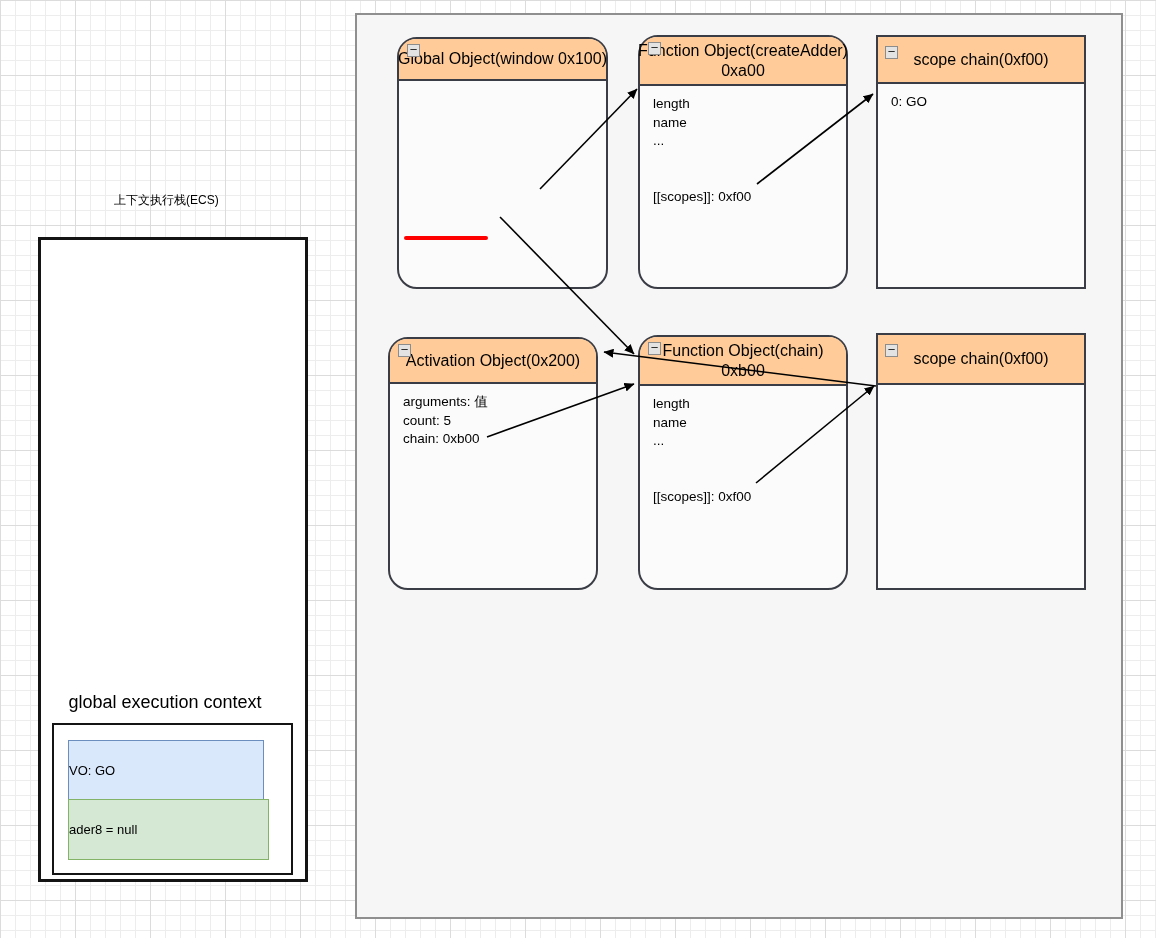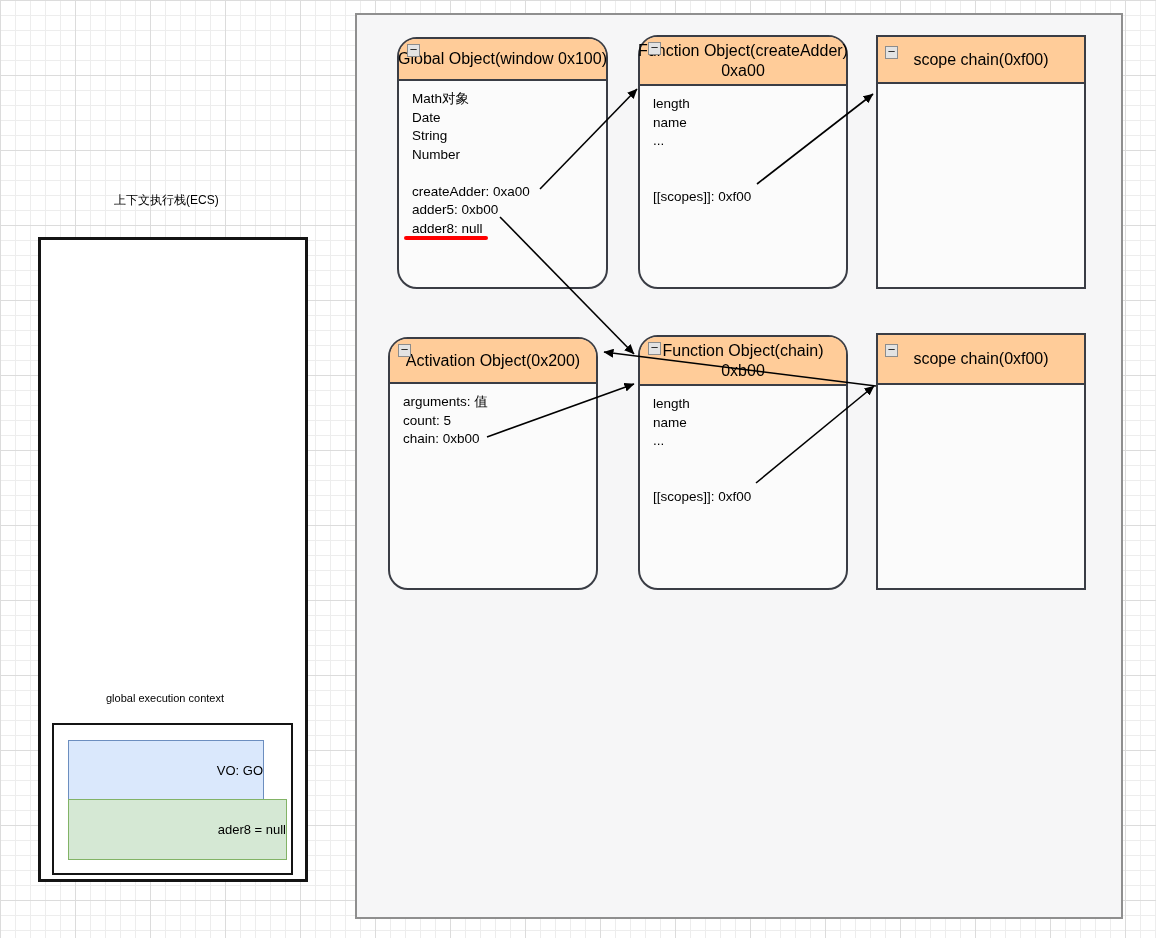--- a/index.html
+++ b/index.html
@@ -40,29 +40,29 @@
   .minus{
     position:absolute;width:13px;height:13px;box-sizing:border-box;
     background:#e3e3e3;border:1px solid #8c8c8c;color:#222;
     font-size:13px;line-height:10px;text-align:center;cursor:pointer;
   }
 
   
   .ecs-label{left:114px;top:192px;font-size:12px;}
   .ecs-box{left:38px;top:237px;width:270px;height:645px;background:#ffffff;
     border:3px solid #141414;box-sizing:border-box;}
-  .gec-title{left:40px;top:692px;width:250px;text-align:center;font-size:11px;}
+  .gec-title{left:40px;top:692px;width:250px;text-align:center;font-size:18px;}
   .gec-box{left:52px;top:723px;width:241px;height:152px;background:#ffffff;
     border:2px solid #141414;box-sizing:border-box;}
   .vo-box{left:68px;top:740px;width:196px;height:60px;background:#dae8fc;
     border:1px solid #6c8ebf;box-sizing:border-box;
-    display:flex;align-items:center;justify-content:flex-end;font-size:13px;}
-  .var-box{left:68px;top:799px;width:219px;height:61px;background:#d5e8d4;
+    display:flex;align-items:center;justify-content:flex-start;font-size:13px;}
+  .var-box{left:68px;top:799px;width:201px;height:61px;background:#d5e8d4;
     border:1px solid #82b366;box-sizing:border-box;
-    display:flex;align-items:center;justify-content:flex-end;font-size:13px;}
+    display:flex;align-items:center;justify-content:flex-start;font-size:13px;}
 
   .underline-red{left:404px;top:236px;width:84px;height:4px;background:#ff0000;border-radius:2px;}
 
   svg.arrows{left:0;top:0;pointer-events:none;z-index:50;}
 </style>
 </head>
 <body>
 
 <div class="abs ecs-label">上下文执行栈(ECS)</div>
 <div class="abs ecs-box"></div>
@@ -75,30 +75,20 @@
   <span>ader8 = null</span>
 </div>
 
 <div class="abs panel"></div>
 
 <div class="abs box rounded" style="left:397px;top:37px;width:211px;height:252px;">
   <div class="box-header" style="height:40px;">
     <div class="minus" style="left:8px;top:5px;">−</div>
     <div class="box-title">Global Object(window 0x100)</div>
   </div>
-  <div class="box-body">
-    <div class="bline">Math对象</div>
-    <div class="bline">Date</div>
-    <div class="bline">String</div>
-    <div class="bline">Number</div>
-    <div class="bline"></div>
-    <div class="bline">createAdder: 0xa00</div>
-    <div class="bline">adder5: 0xb00</div>
-    <div class="bline">adder8: null</div>
-  </div>
 </div>
 <div class="abs underline-red"></div>
 
 <div class="abs box rounded" style="left:638px;top:35px;width:210px;height:254px;">
   <div class="box-header" style="height:47px;">
     <div class="minus" style="left:8px;top:5px;">−</div>
     <div class="box-title">Function Object(createAdder)</div>
     <div class="box-title">0xa00</div>
   </div>
   <div class="box-body">
@@ -108,20 +98,23 @@
     <div class="bline"></div>
     <div class="bline"></div>
     <div class="bline">[[scopes]]: 0xf00</div>
   </div>
 </div>
 
 <div class="abs box" style="left:876px;top:35px;width:210px;height:254px;">
   <div class="box-header" style="height:45px;">
     <div class="minus" style="left:7px;top:9px;">−</div>
     <div class="box-title">scope chain(0xf00)</div>
+  </div>
+  <div class="box-body">
+    <div class="bline">0: GO</div>
   </div>
 </div>
 
 <div class="abs box rounded" style="left:388px;top:337px;width:210px;height:253px;">
   <div class="box-header" style="height:43px;">
     <div class="minus" style="left:8px;top:5px;">−</div>
     <div class="box-title">Activation Object(0x200)</div>
   </div>
   <div class="box-body">
     <div class="bline">arguments: 值</div>

